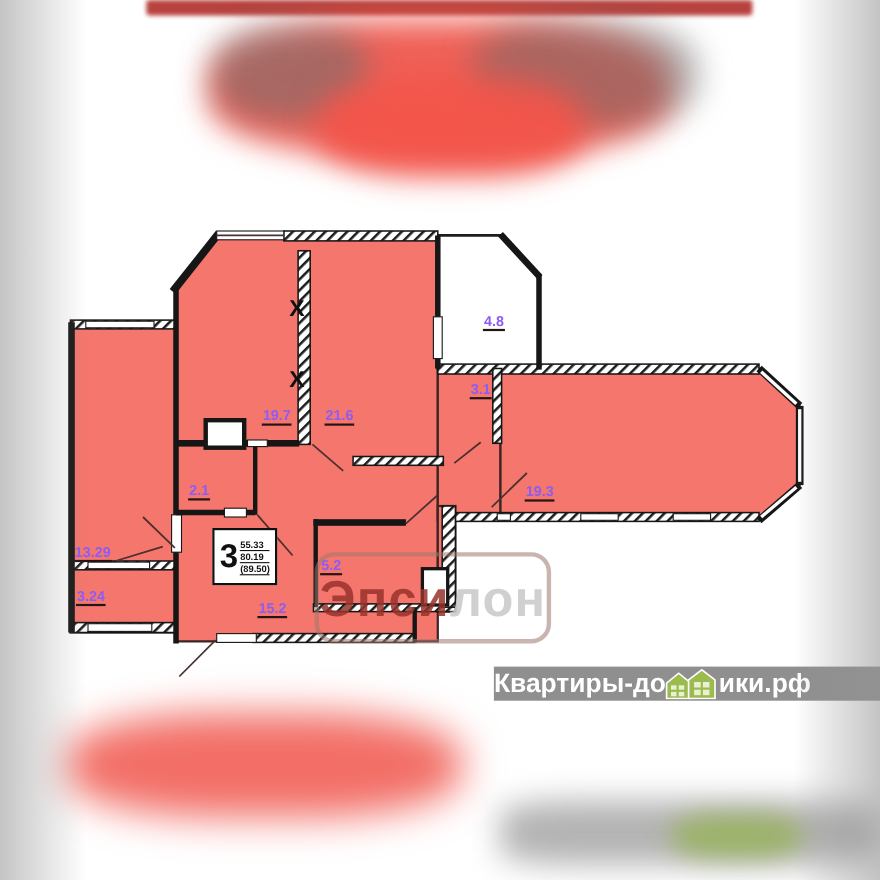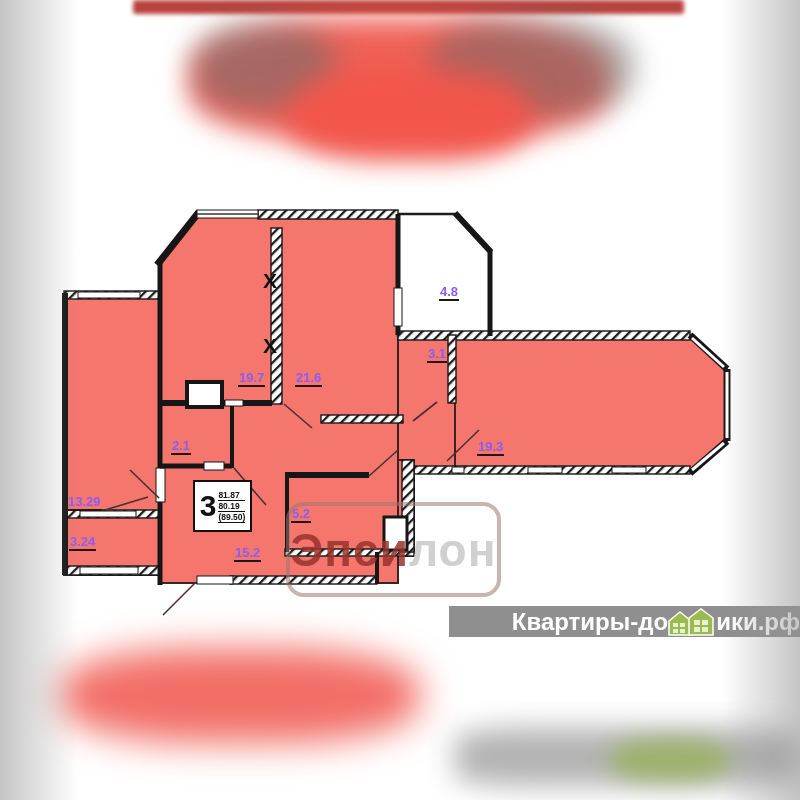--- a/index.html
+++ b/index.html
@@ -25,31 +25,31 @@
   .xmark{position:absolute;z-index:20;color:#101010;font-weight:900;font-size:21px;line-height:21px;}
   
   .stamp{position:absolute;left:193px;top:480px;width:59px;height:52px;z-index:21;
          background:#ffffff;border:2.5px solid #111;display:flex;align-items:center;
          justify-content:center;gap:2px;box-sizing:border-box;}
   .stamp .big{font-size:30px;font-weight:800;color:#111;line-height:30px;}
   .stamp .col{display:flex;flex-direction:column;}
   .stamp .col span{font-size:8.5px;font-weight:700;color:#111;line-height:10px;
                    border-bottom:1px solid #111;white-space:nowrap;}
   
-  .agency{position:absolute;left:286px;top:502px;width:215px;height:95px;z-index:30;
+  .agency{position:absolute;left:286px;top:502px;width:215px;height:83px;z-index:30;
           border:4px solid rgba(158,118,112,.55);border-radius:18px;box-sizing:border-box;
           display:flex;flex-direction:column;align-items:center;justify-content:center;}
   .agency .nm{font-size:46px;font-weight:700;line-height:44px;letter-spacing:1px;}
   .agency .nm .a{color:rgba(152,51,44,.85);}
   .agency .nm .b{color:rgba(203,203,203,.9);}
   .agency .sub{font-size:18px;font-weight:700;color:rgba(194,194,194,.9);
                letter-spacing:1.5px;margin-top:-2px;}
   
   .site{position:absolute;left:449px;top:606px;width:351px;height:31px;z-index:31;
-        background:#8f8f8f;display:flex;align-items:center;justify-content:flex-end;}
+        background:#8f8f8f;display:flex;align-items:center;justify-content:flex-start;}
   .site span{color:#ffffff;font-weight:700;font-size:24px;line-height:24px;}
   .site svg{margin:0 -1px;}
 </style>
 </head>
 <body>
 
 <div class="stage">
 
   <div class="topbar"></div>
   <div class="blur" style="left:190px;top:18px;width:420px;height:125px;background:rgba(238,88,78,.95);"></div>
@@ -148,21 +148,21 @@
   <div class="rlabel" style="left:69px;top:535px;">3.24</div>
   <div class="rlabel" style="left:291px;top:507px;">5.2</div>
   <div class="rlabel" style="left:234px;top:546px;">15.2</div>
 
   <div class="xmark" style="left:263px;top:270px;">X</div>
   <div class="xmark" style="left:263px;top:335px;">X</div>
 
   <div class="stamp">
     <div class="big">3</div>
     <div class="col">
-      <span>81.87</span>
+      <span>55.33</span>
       <span>80.19</span>
       <span>(89.50)</span>
     </div>
   </div>
 
   <div class="agency">
     <div class="nm">
       <span class="a">Эпси</span><span class="b">лон</span>
     </div>
   </div>

